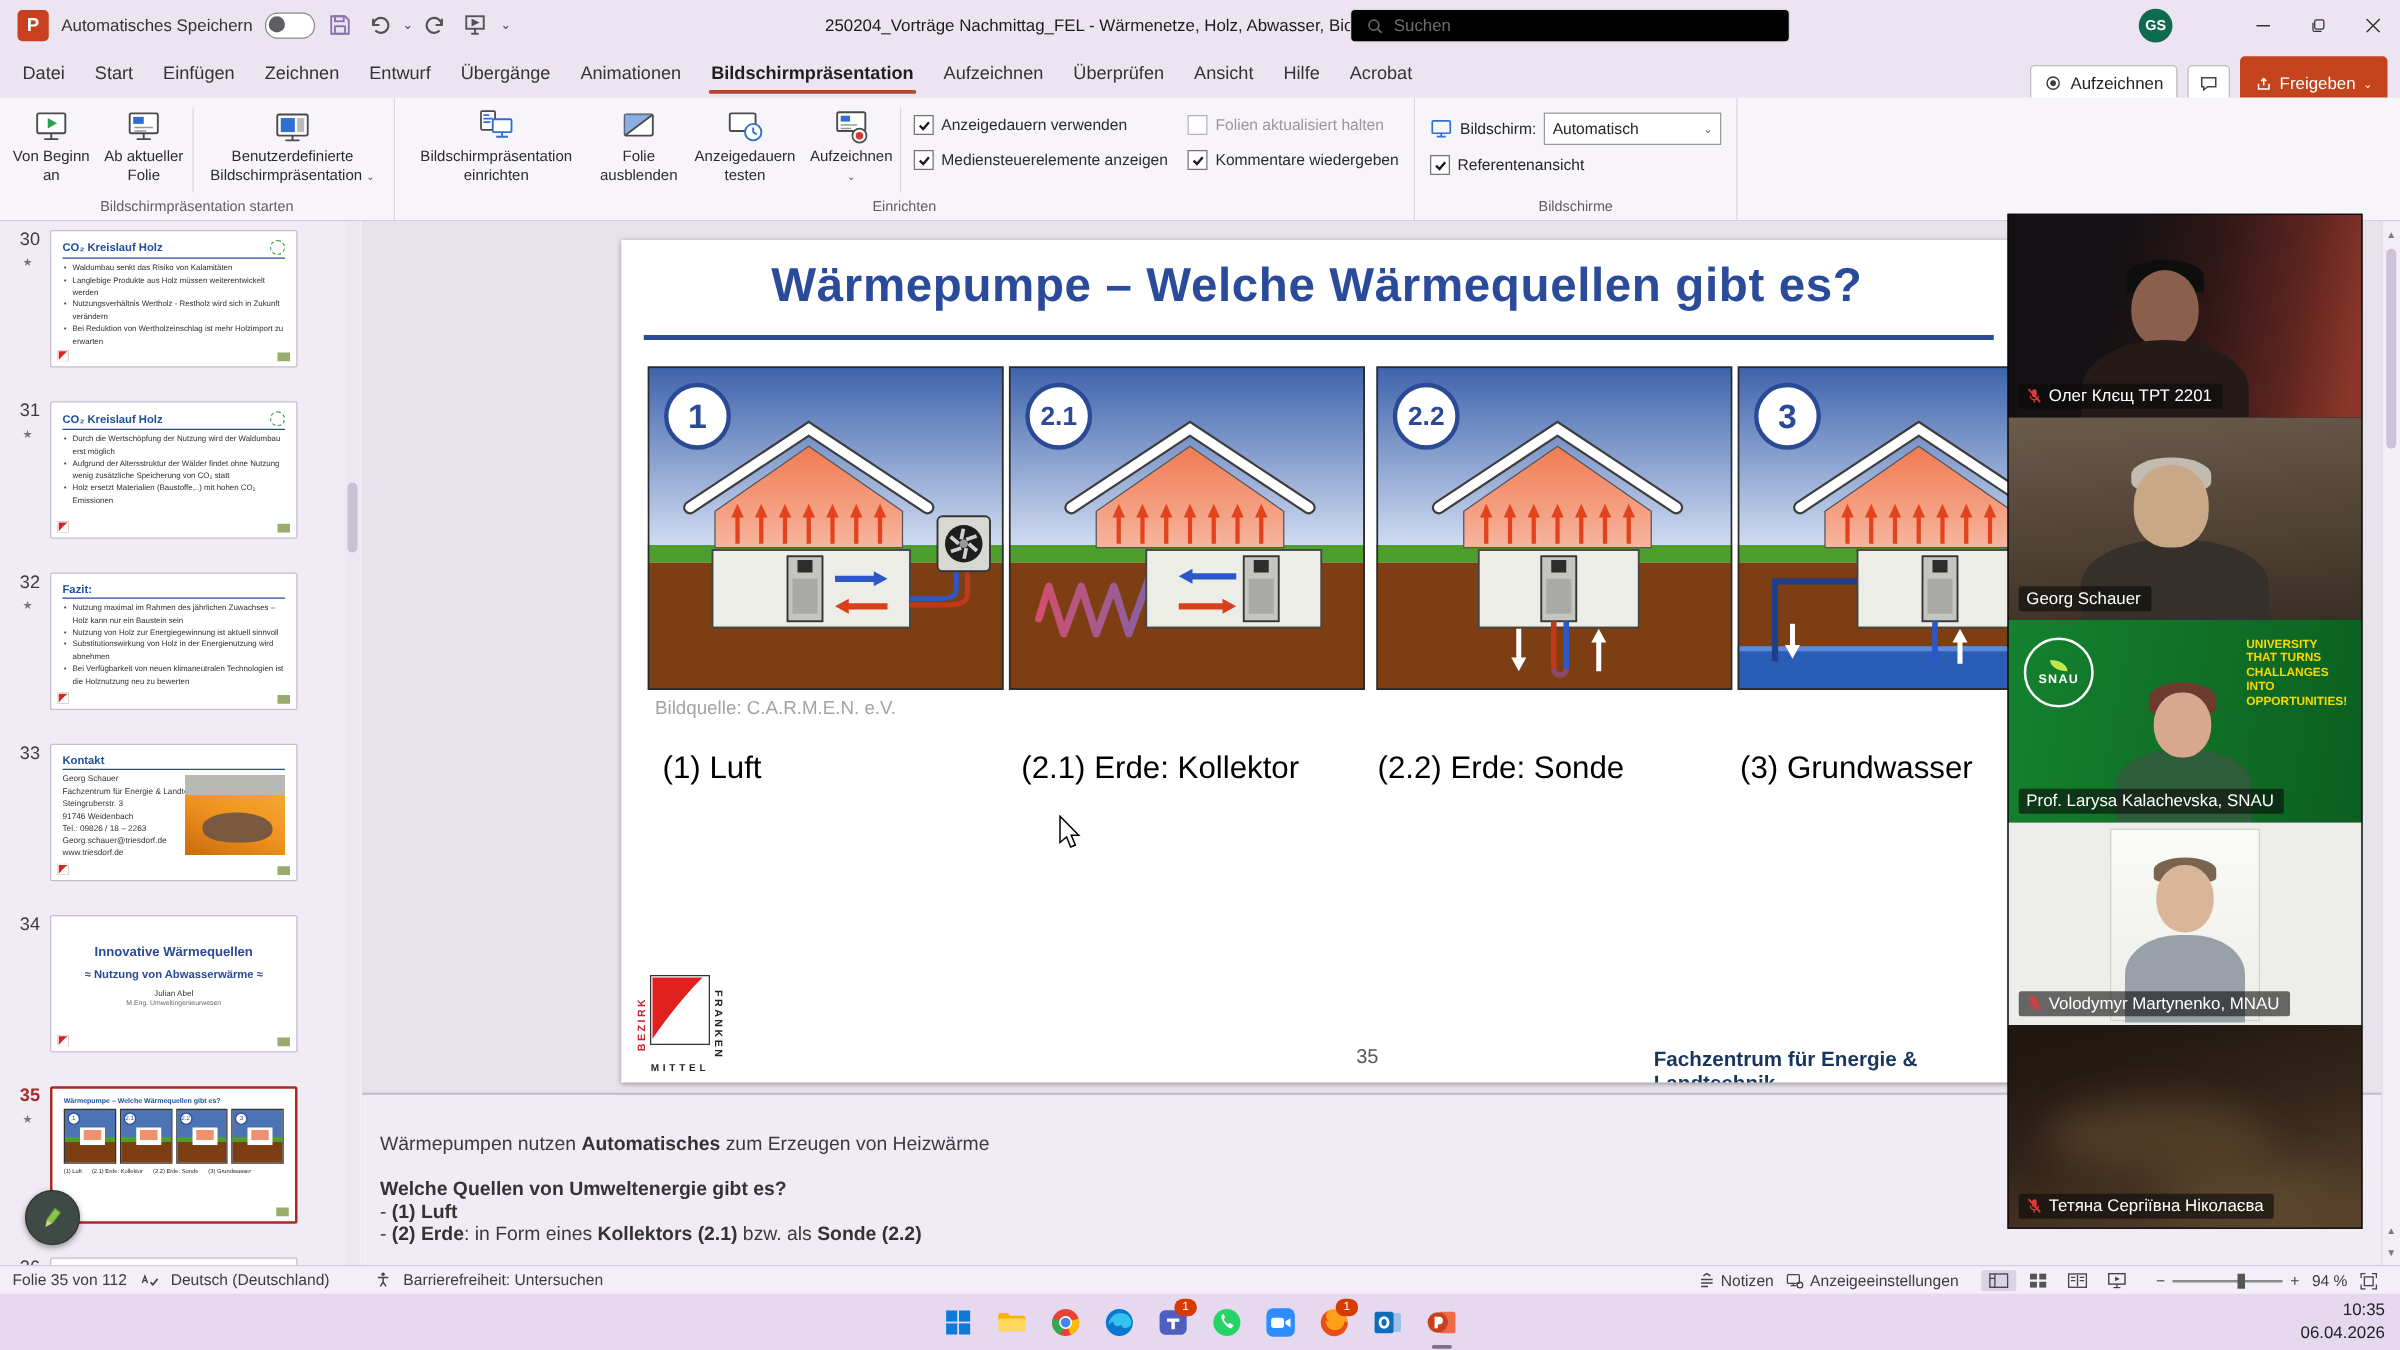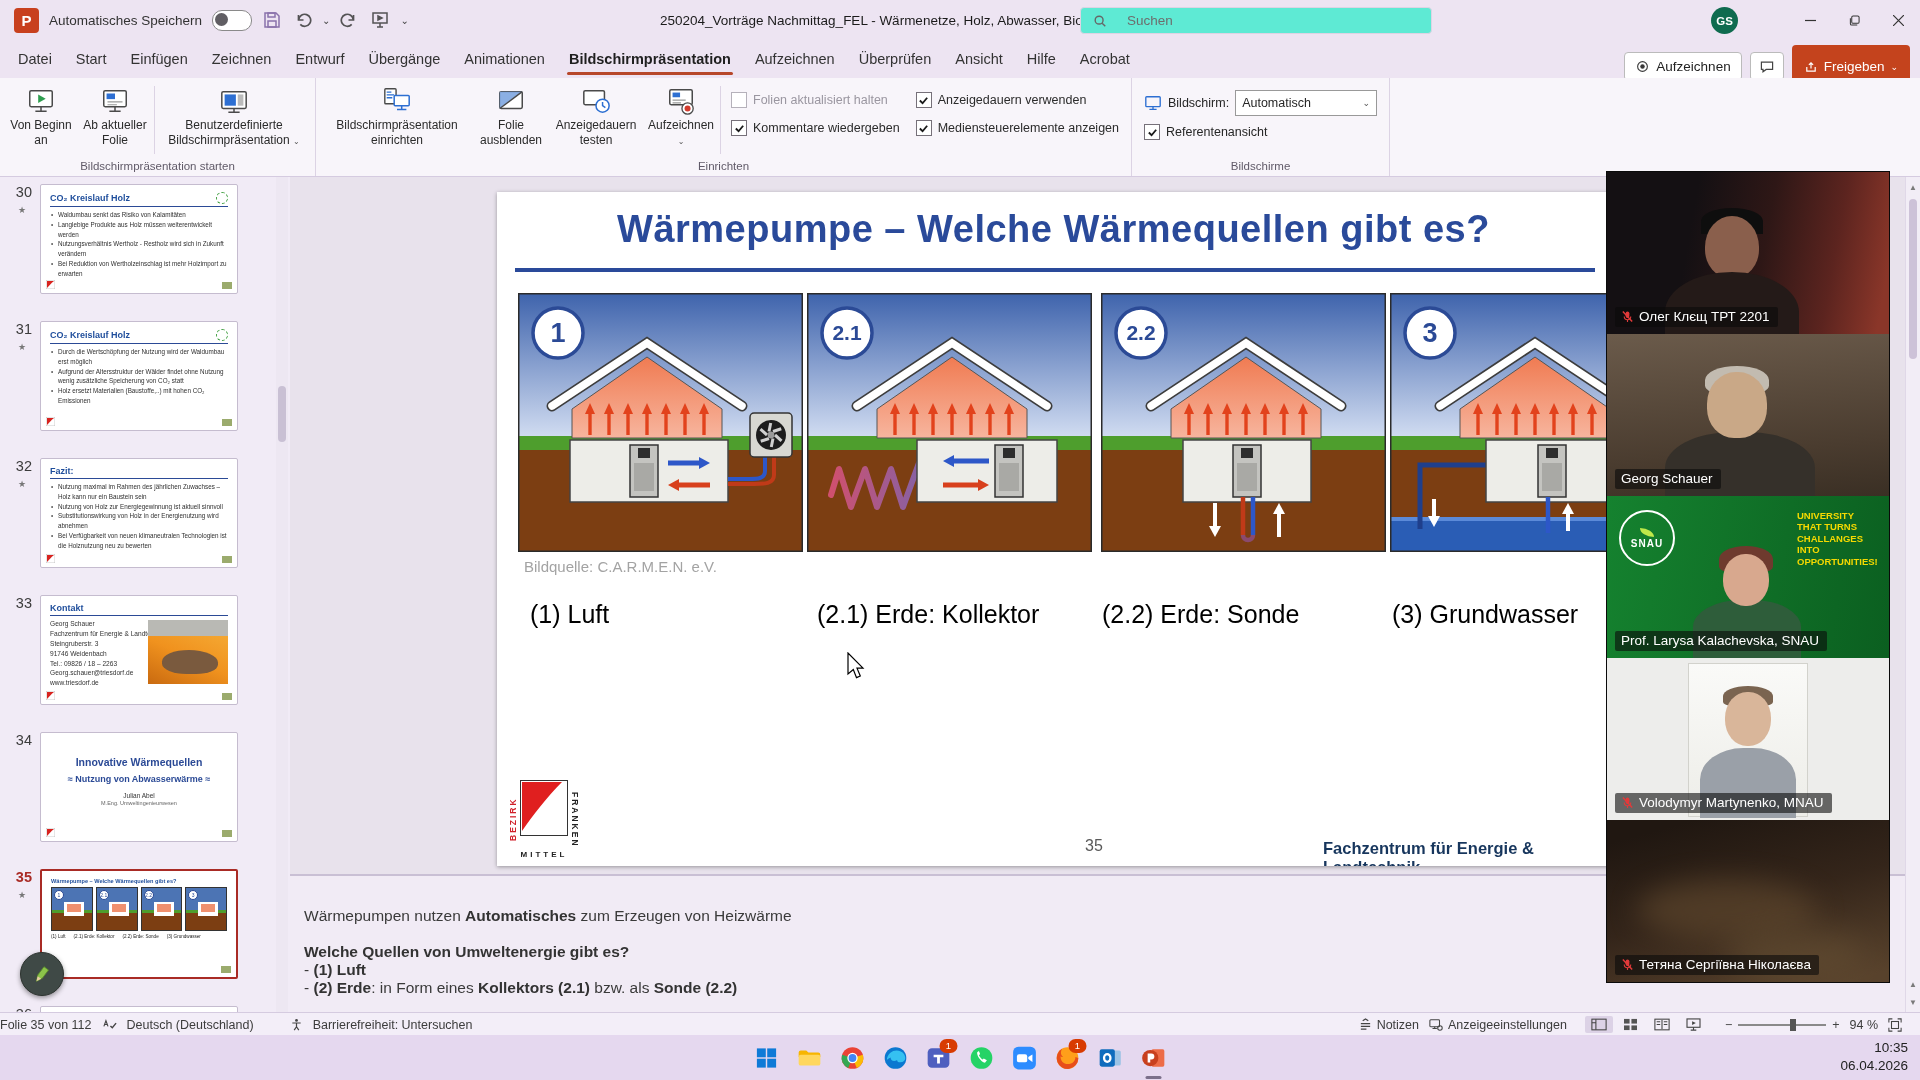--- a/index.html
+++ b/index.html
@@ -9,21 +9,21 @@
   
   .titlebar{position:absolute;left:0;top:0;right:0;height:40px;background:#EDE4F2;display:flex;align-items:center;}
   .qat{display:flex;align-items:center;gap:10px;padding-left:14px;}
   .ppt-badge{width:25px;height:25px;border-radius:4px;background:#C8401E;color:#fff;font-weight:bold;font-size:15px;display:flex;align-items:center;justify-content:center;}
   .autosave{font-size:13.5px;color:#333;}
   .toggle{width:38px;height:19px;border-radius:10px;background:#fff;border:1px solid #8a8a8a;position:relative;}
   .toggle .knob{position:absolute;left:2px;top:2px;width:13px;height:13px;border-radius:50%;background:#605e63;}
   .qat-ic{width:20px;height:20px;opacity:.85;}
   .tiny-chev{font-size:10px;color:#444;}
   .doc-title{position:absolute;left:660px;top:0;height:40px;display:flex;align-items:center;font-size:13.5px;color:#1b1b1b;max-width:400px;white-space:nowrap;}
-  .searchbox{position:absolute;left:1080px;top:7px;width:352px;height:27px;background:#5eead4;border:1px solid #DDD4E4;border-radius:4px;display:flex;align-items:center;gap:20px;padding-left:12px;box-sizing:border-box;}
+  .searchbox{position:absolute;left:1080px;top:7px;width:352px;height:27px;background:#000000;border:1px solid #DDD4E4;border-radius:4px;display:flex;align-items:center;gap:8px;padding-left:12px;box-sizing:border-box;}
   .searchbox span{font-size:13.5px;color:#6d6d6d;}
   .avatar{position:absolute;left:1711px;top:7px;width:27px;height:27px;border-radius:50%;background:#0F6B4F;color:#fff;font-size:11.5px;font-weight:bold;display:flex;align-items:center;justify-content:center;}
   .winbtn{position:absolute;top:0;width:44px;height:40px;display:flex;align-items:center;justify-content:center;color:#333;}
   
   .menubar{position:absolute;left:0;top:40px;right:0;height:38px;background:#EDE4F2;display:flex;align-items:stretch;}
   .tabs{display:flex;align-items:stretch;padding-left:6px;}
   .tab{padding:0 12px;font-size:14.5px;display:flex;align-items:center;color:#333;position:relative;}
   .tab.active{font-weight:bold;color:#1f1f1f;}
   .tab.active::after{content:"";position:absolute;left:10px;right:10px;bottom:3px;height:3px;background:#B7472A;border-radius:2px;}
   .mb-right{position:absolute;right:10px;top:5px;display:flex;gap:8px;align-items:center;}
@@ -130,21 +130,21 @@
   .s4{background:#EDEDEB;}
   .s4 .photo{position:absolute;left:50%;transform:translateX(-50%);top:5px;width:118px;height:152px;background:linear-gradient(#FAFAF8,#EDEDE8);border:1px solid #D2D2CC;}
   .s4 .head{position:absolute;left:50%;transform:translateX(-50%);top:28px;width:46px;height:54px;border-radius:48%;background:#D9B69A;}
   .s4 .hair{position:absolute;left:50%;transform:translateX(-50%);top:22px;width:50px;height:20px;border-radius:50% 50% 20% 20%;background:#7A6450;}
   .s4 .sh{position:absolute;left:50%;transform:translateX(-50%);top:84px;width:96px;height:70px;border-radius:45% 45% 0 0;background:#9AA0A8;}
   .s5{background:linear-gradient(165deg,#201711 10%,#34251a 50%,#58422c 95%);}
   .s5 .blob1{position:absolute;left:30px;top:60px;width:180px;height:60px;background:#5C452C;border-radius:50%;filter:blur(14px);opacity:.7;}
   .s5 .blob2{position:absolute;left:120px;top:110px;width:140px;height:50px;background:#6b5436;border-radius:50%;filter:blur(16px);opacity:.5;}
   
   .statusbar{position:absolute;left:0;right:0;top:1012px;height:23px;background:#F3EEF8;border-top:1px solid #D5CBE0;display:flex;align-items:center;font-size:12.5px;color:#3C3C3C;z-index:60;}
-  .sb-left{display:flex;align-items:center;gap:10px;}
+  .sb-left{display:flex;align-items:flex-start;gap:10px;padding-left:10px;}
   .sb-left .gap{width:16px;}
   .sb-right{margin-left:auto;display:flex;align-items:center;gap:10px;padding-right:18px;}
   .sb-item{display:flex;align-items:center;gap:5px;}
   .viewics{display:flex;align-items:center;gap:4px;margin-left:8px;}
   .vic{padding:2px 6px;border-radius:2px;display:flex;align-items:center;}
   .vic.sel{background:#DCD2E6;}
   .zslider{display:flex;align-items:center;gap:6px;margin-left:8px;color:#444;}
   .ztrack{width:88px;height:2px;background:#8a8a8a;position:relative;}
   .zthumb{position:absolute;left:52px;top:-5px;width:6px;height:12px;background:#555;}
   
@@ -345,49 +345,49 @@
               <rect x="7" y="7" width="8" height="5" fill="#2D6FD2"></rect>
               <path d="M7 15h14M7 18h9" stroke="#999" stroke-width="1.3"></path>
               <circle cx="23" cy="24" r="6" fill="#fff" stroke="#4a4a4a" stroke-width="1.4"></circle>
               <circle cx="23" cy="24" r="3.2" fill="#D23B2E"></circle>
             </svg>
           </span>
           <span class="rlbl">Aufzeichnen <span style="font-size:8px;color:#555">⌄</span></span>
         </div>
         <div class="rsep"></div>
         <div class="cbcol">
-          <div class="cbrow disabled">
-            <span class="cb off dis"></span>
-            <span>Folien aktualisiert halten</span>
-          </div>
-          <div class="cbrow">
-            <span class="cb">
-              <svg width="11" height="11" viewBox="0 0 12 12">
-                <path d="M2 6l3 3 5-6" stroke="#1a1a1a" stroke-width="2" fill="none"></path>
-              </svg>
-            </span>
-            <span>Kommentare wiedergeben</span>
-          </div>
-        </div>
-        <div class="cbcol">
           <div class="cbrow">
             <span class="cb">
               <svg width="11" height="11" viewBox="0 0 12 12">
                 <path d="M2 6l3 3 5-6" stroke="#1a1a1a" stroke-width="2" fill="none"></path>
               </svg>
             </span>
             <span>Anzeigedauern verwenden</span>
           </div>
           <div class="cbrow">
             <span class="cb">
               <svg width="11" height="11" viewBox="0 0 12 12">
                 <path d="M2 6l3 3 5-6" stroke="#1a1a1a" stroke-width="2" fill="none"></path>
               </svg>
             </span>
             <span>Mediensteuerelemente anzeigen</span>
+          </div>
+        </div>
+        <div class="cbcol">
+          <div class="cbrow disabled">
+            <span class="cb off dis"></span>
+            <span>Folien aktualisiert halten</span>
+          </div>
+          <div class="cbrow">
+            <span class="cb">
+              <svg width="11" height="11" viewBox="0 0 12 12">
+                <path d="M2 6l3 3 5-6" stroke="#1a1a1a" stroke-width="2" fill="none"></path>
+              </svg>
+            </span>
+            <span>Kommentare wiedergeben</span>
           </div>
         </div>
       </div>
     <div class="rgroup-label">Einrichten</div>
   </div>
   <div class="rgroup">
     <div class="rgroup-body" style="flex-direction:column">
       <div class="screens-row">
         <span>
             <svg width="18" height="18" viewBox="0 0 20 20" fill="none" stroke="#2D6FD2" stroke-width="1.5">

